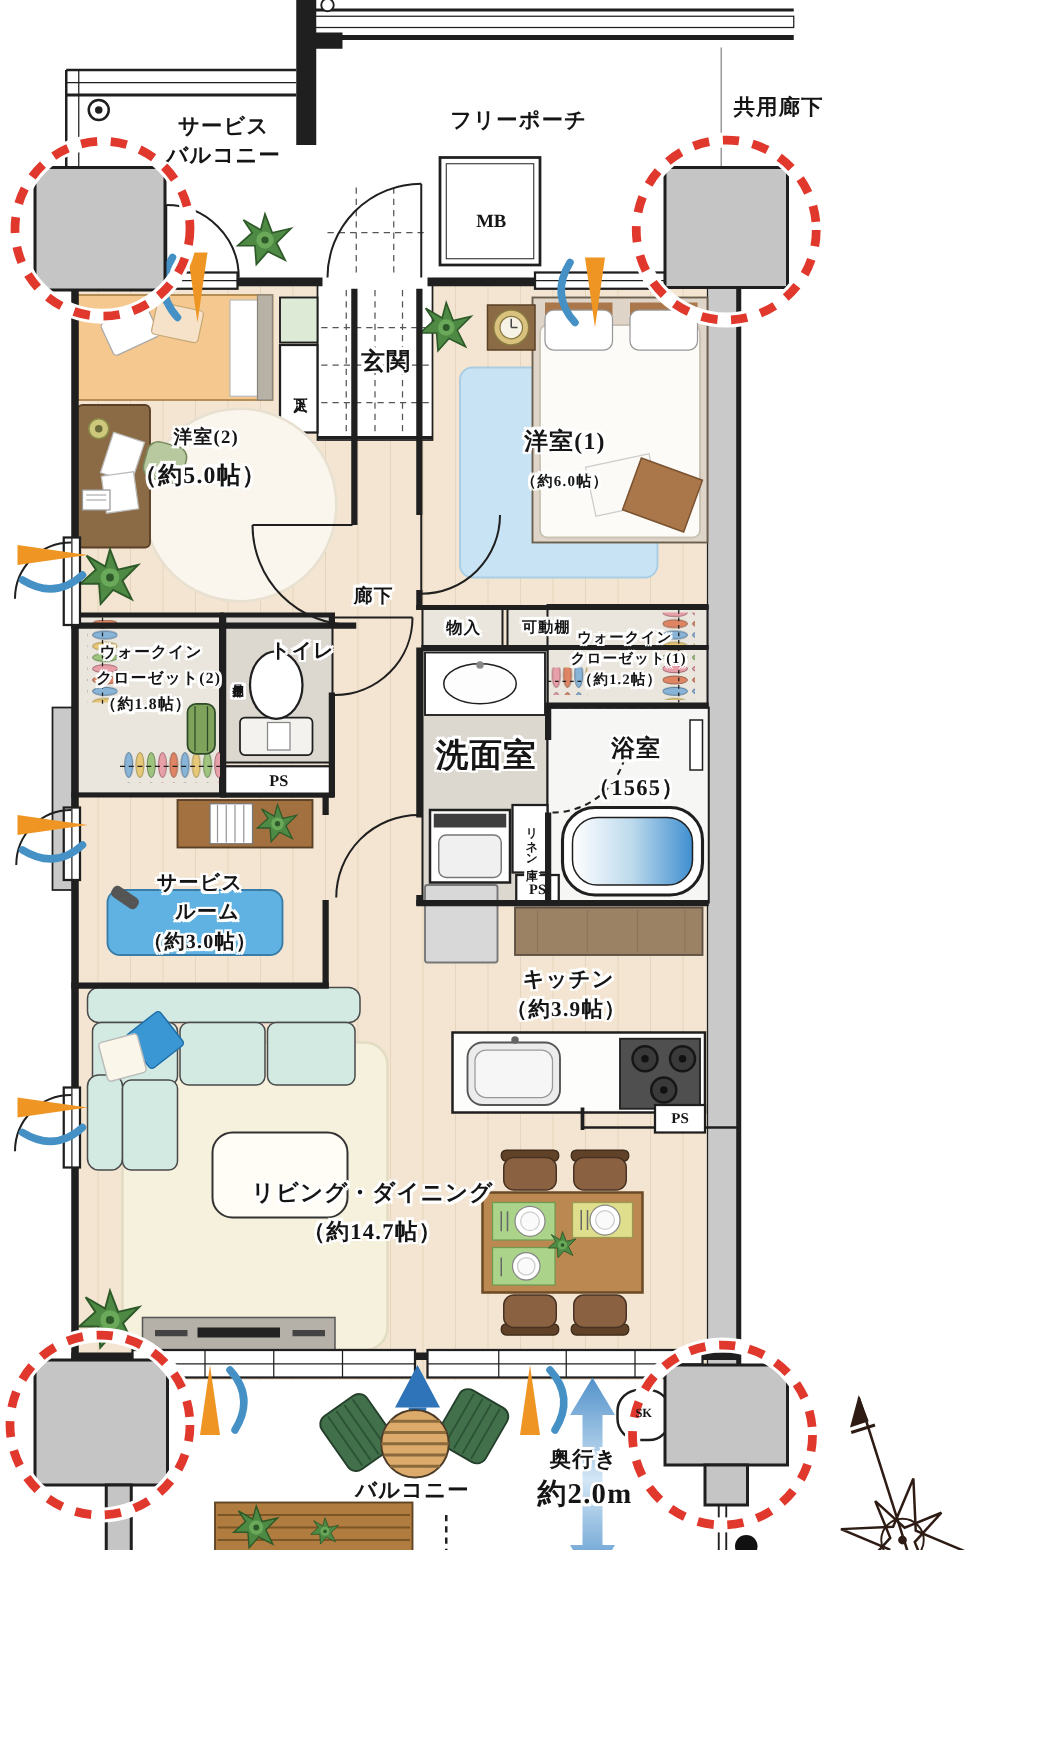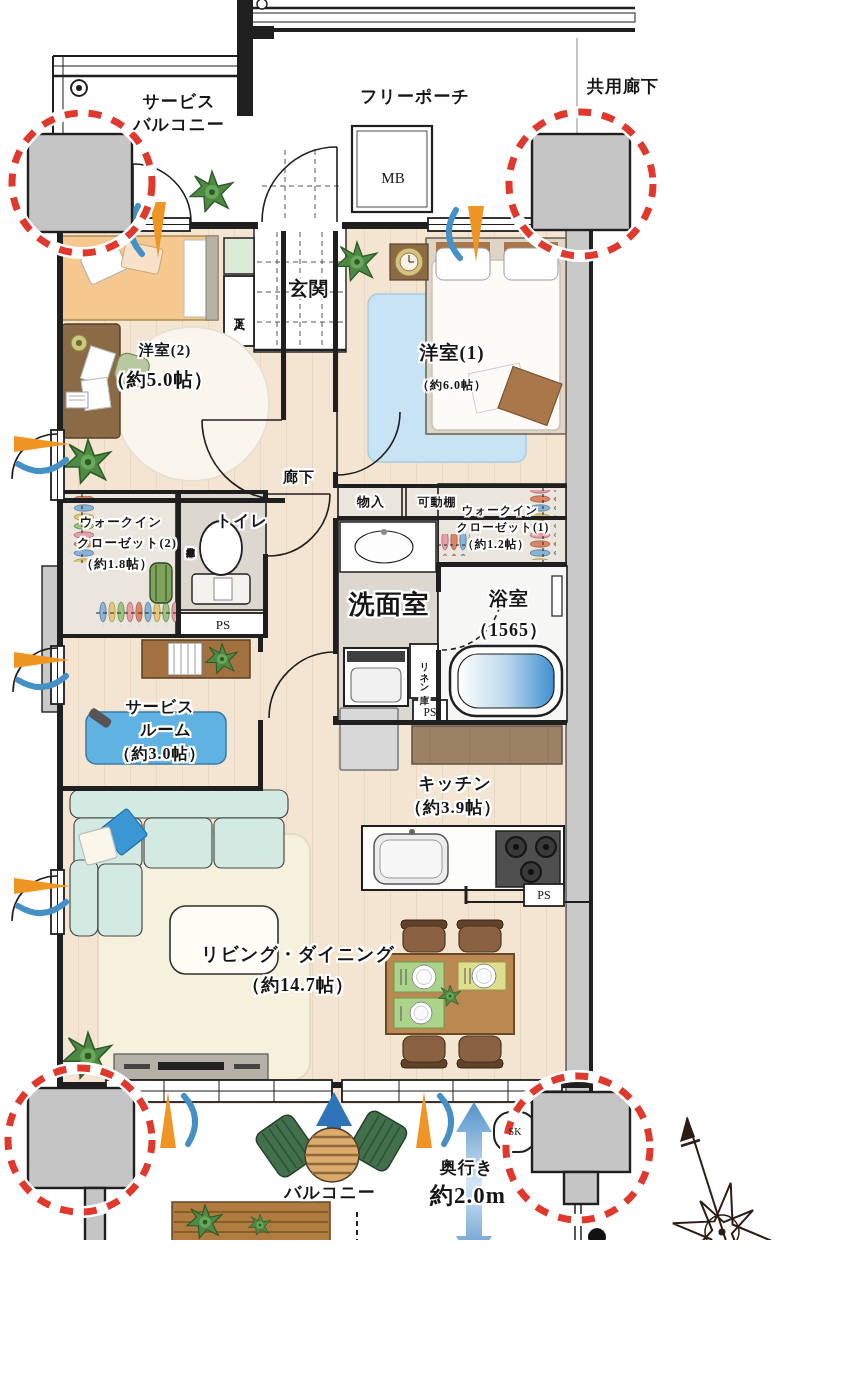--- a/index.html
+++ b/index.html
@@ -5,21 +5,21 @@
   html,body{margin:0;padding:0;background:#fff;}
   #stage{position:relative;width:850px;height:1240px;background:#fff;overflow:hidden;
          font-family:"Liberation Serif","DejaVu Serif",serif;}
   #plan{position:absolute;left:0;top:0;}
   .lbl{position:absolute;transform:translate(-50%,-50%);white-space:nowrap;color:#151515;
        font-weight:bold;z-index:6;letter-spacing:1px;
        text-shadow:-2px -2px 0 #fff,2px -2px 0 #fff,-2px 2px 0 #fff,2px 2px 0 #fff,
                    -2px 0 0 #fff,2px 0 0 #fff,0 -2px 0 #fff,0 2px 0 #fff,
                    -1px -1px 0 #fff,1px 1px 0 #fff;}
   .v{writing-mode:vertical-rl;text-orientation:upright;letter-spacing:0;}
-  .plain{text-shadow:none;font-weight:normal;letter-spacing:0;text-align:right;}
+  .plain{text-shadow:none;font-weight:bold;letter-spacing:0;text-align:right;}
   .south{color:#701a75;text-shadow:none;font-size:31px;letter-spacing:8px;font-weight:normal;}
   
   .wall{fill:#1f1f1f;}
   .ln{stroke:#1f1f1f;fill:none;}
   .wbox{fill:#fff;stroke:#1f1f1f;stroke-width:1.8;}
   .beige{fill:#eae6dd;stroke:#1f1f1f;stroke-width:1.6;}
   .grayfloor{fill:#dcd8d0;stroke:#1f1f1f;stroke-width:1.6;}
   .pillar{fill:#c5c5c5;stroke:#1f1f1f;stroke-width:2.4;}
   .redc{stroke:#e0382c;fill:none;stroke-width:7;stroke-dasharray:13 11;}
   .haloc{stroke:#fff;fill:none;stroke-width:12;}

